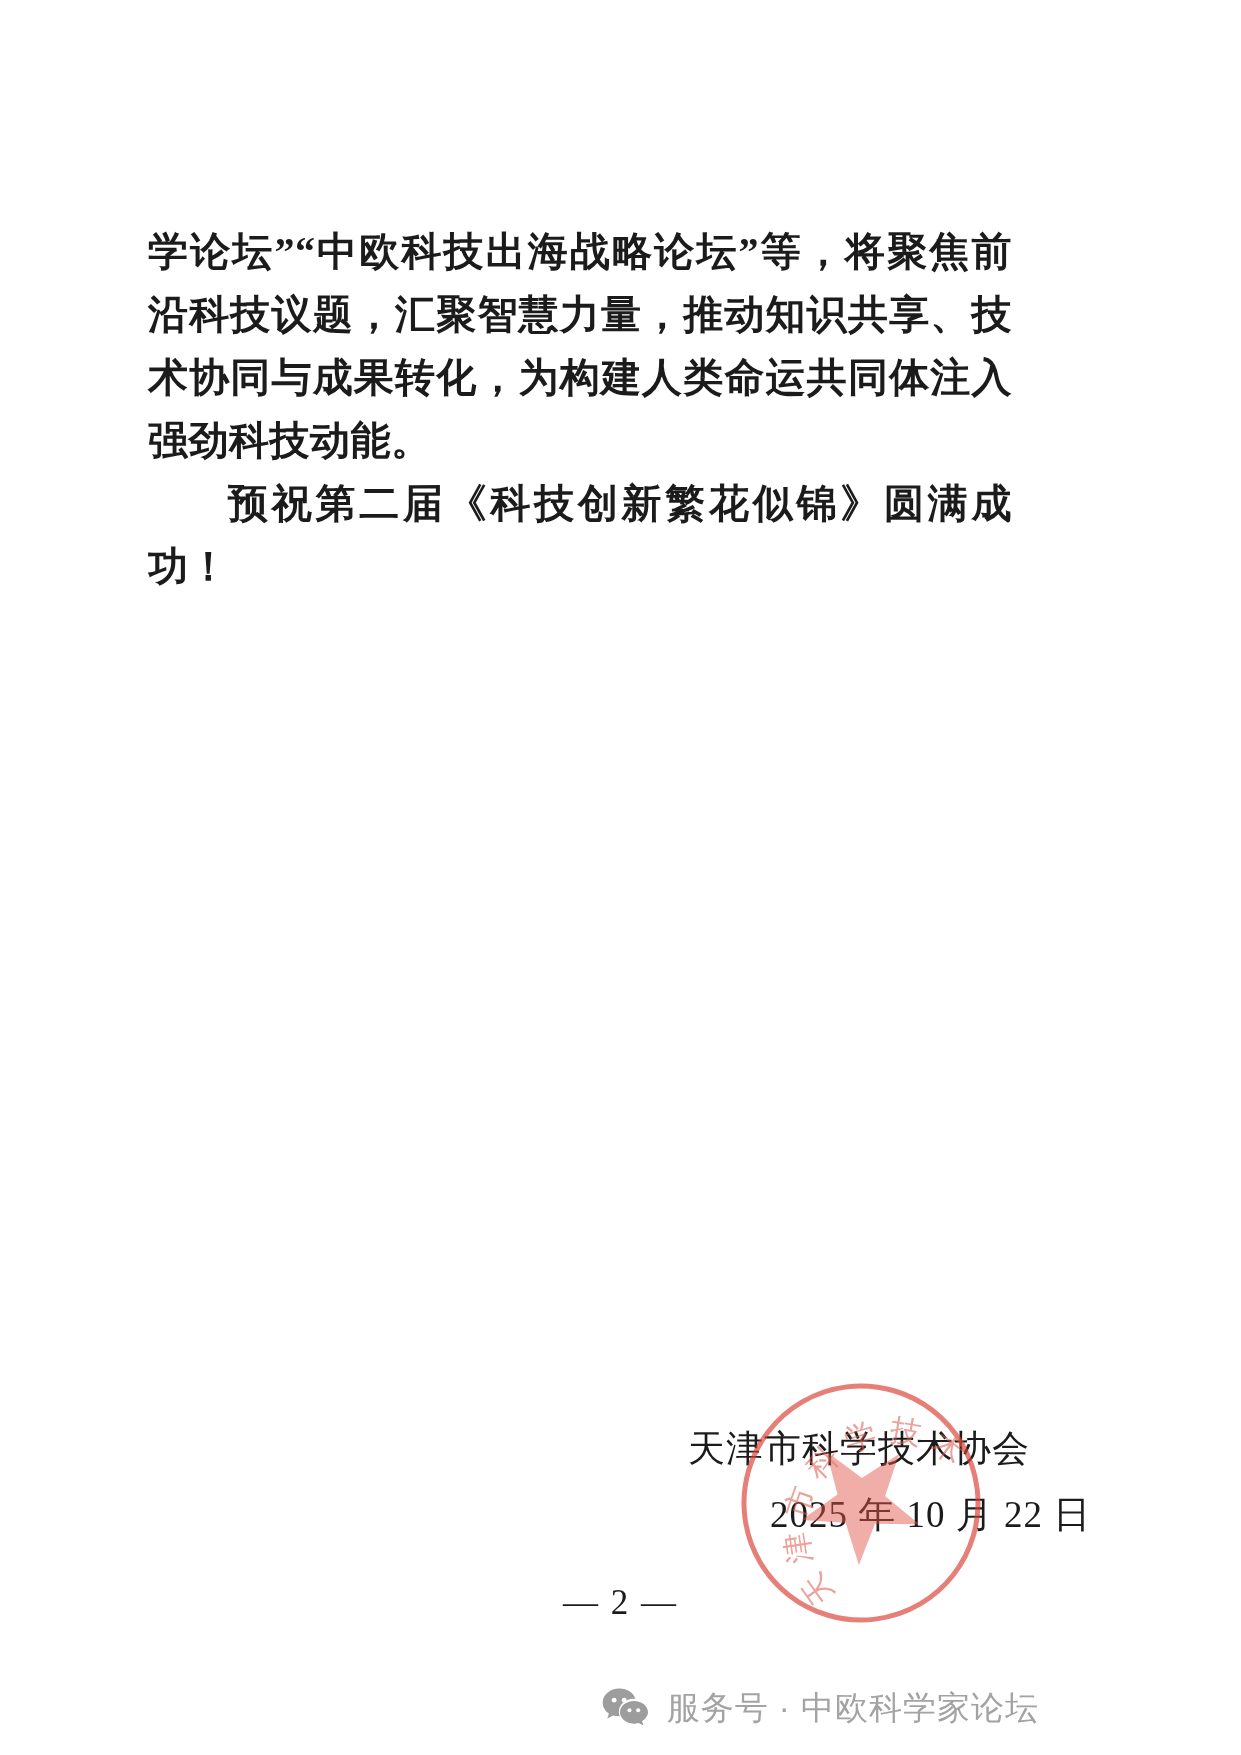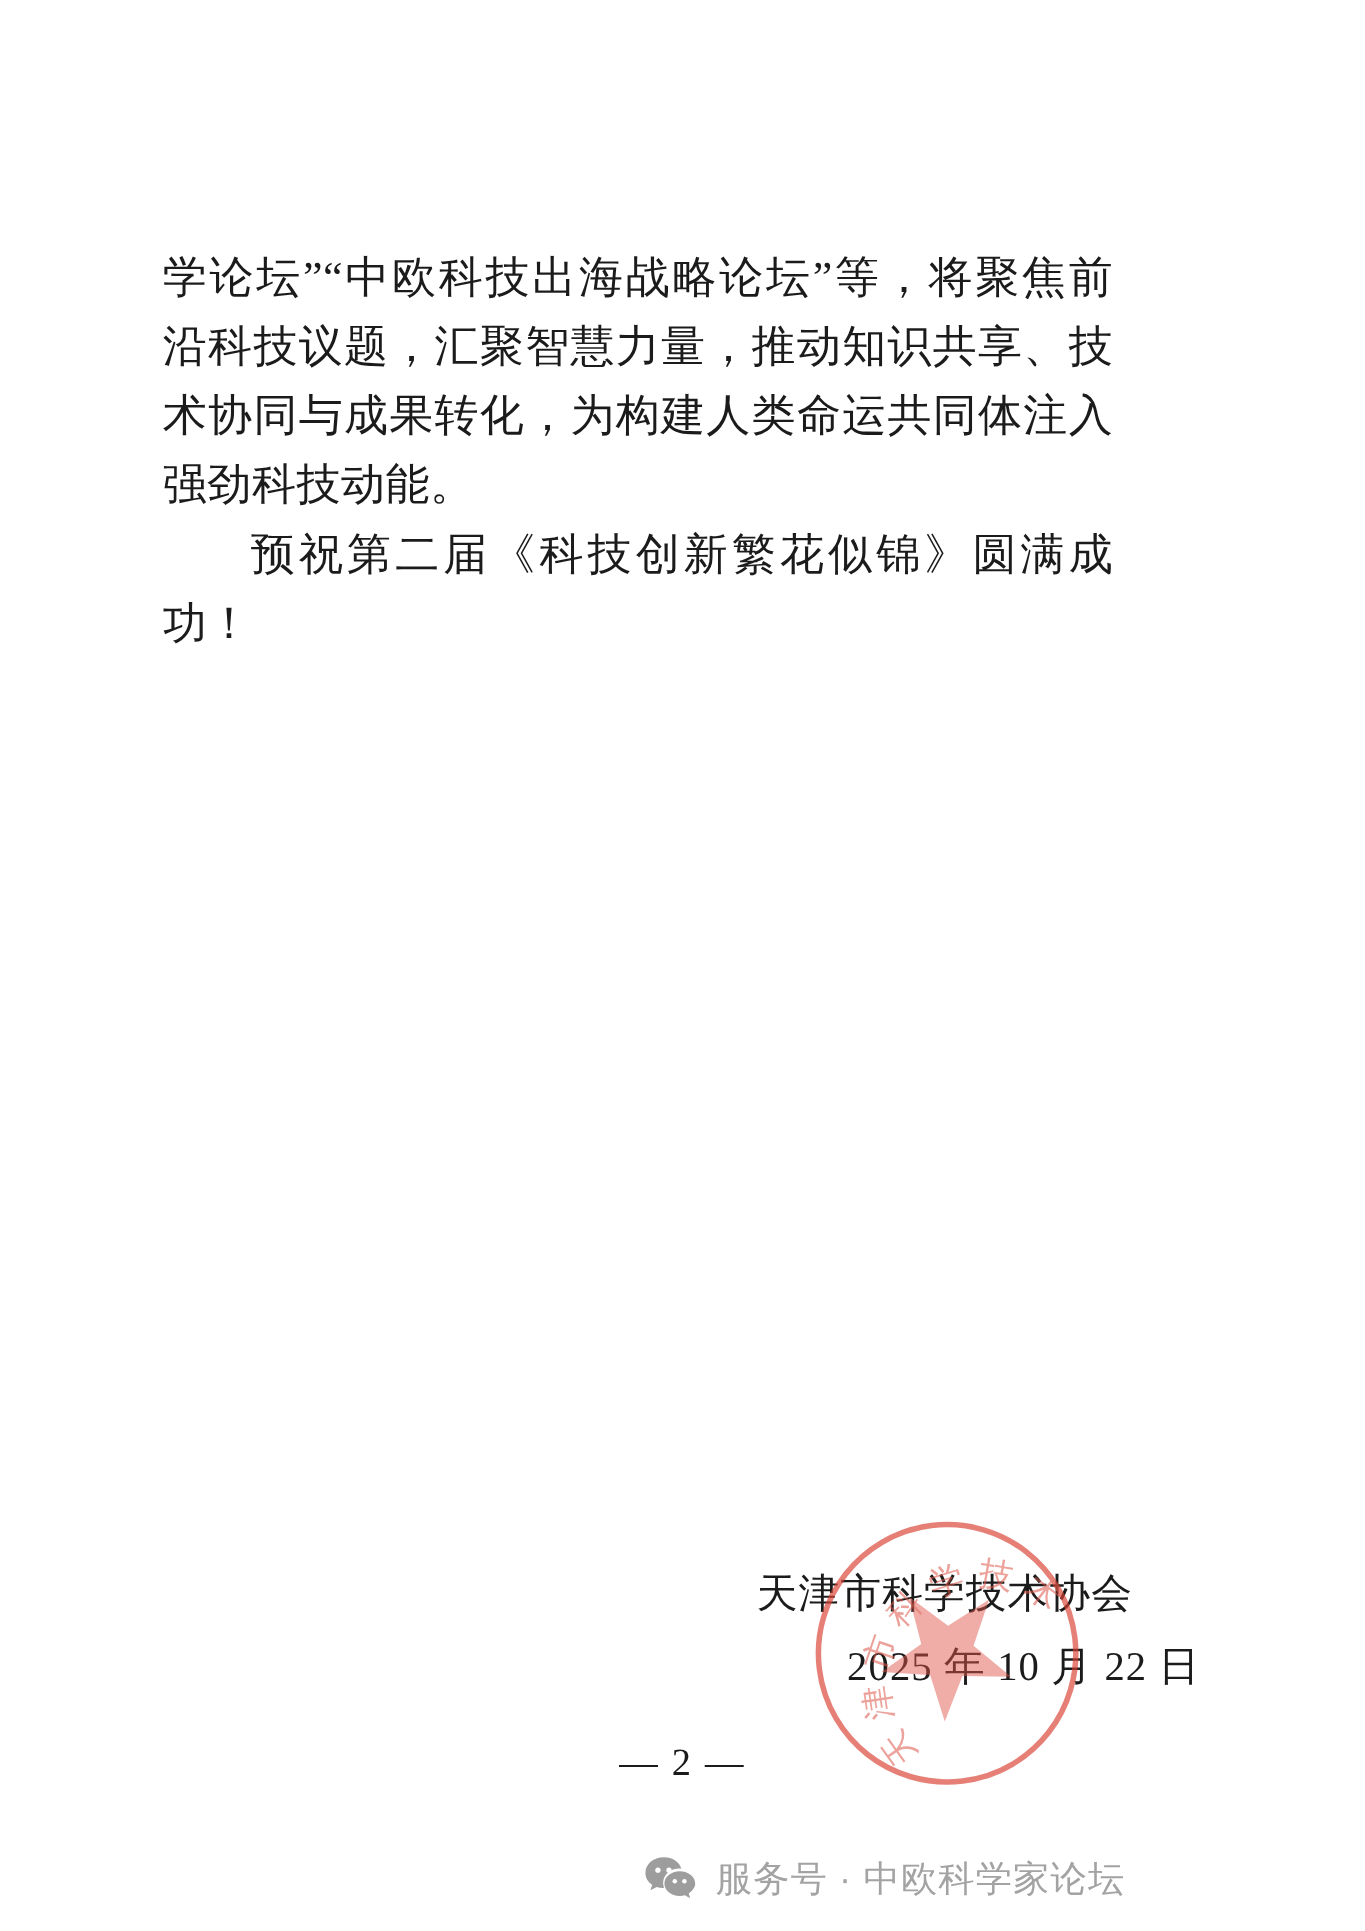--- a/index.html
+++ b/index.html
@@ -12,41 +12,41 @@
     color:#1b1b1b;
   }
   .page{position:absolute;inset:0;}
   .body-text{
     position:absolute;
     left:148px;top:220px;width:864px;
     font-size:40px;line-height:63px;
     text-align:justify;
     letter-spacing:0.5px;
   }
-  .body-text p{margin:0;}
+  .body-text p{margin:0;font-weight:bold;}
   .body-text p.indent{text-indent:2em;}
   .sig-org{
     position:absolute;left:688px;top:1424px;
     font-size:37px;letter-spacing:1px;white-space:nowrap;
   }
   .sig-date{
     position:absolute;left:770px;top:1490px;
     font-size:37px;letter-spacing:1px;white-space:nowrap;
   }
   .page-number{
     position:absolute;left:0;top:1583px;width:1241px;
     text-align:center;font-size:35px;letter-spacing:2px;
   }
   .stamp{
     position:absolute;left:731px;top:1373px;
     width:260px;height:260px;
     pointer-events:none;
   }
   .footer-bar{
-    position:absolute;left:0;top:1662px;width:1059px;height:93px;
+    position:absolute;left:16px;top:1662px;width:1059px;height:93px;
     background:rgba(255,255,255,0.92);
     display:flex;align-items:center;justify-content:flex-end;
     padding-right:36px;box-sizing:border-box;
   }
   .footer-inner{display:flex;align-items:center;gap:12px;}
   .footer-label{
     font-family:"Liberation Sans","DejaVu Sans",sans-serif;
     font-size:33px;color:#a3a3a3;letter-spacing:1px;white-space:nowrap;
   }
   .wechat-icon{width:56px;height:56px;display:block;}

